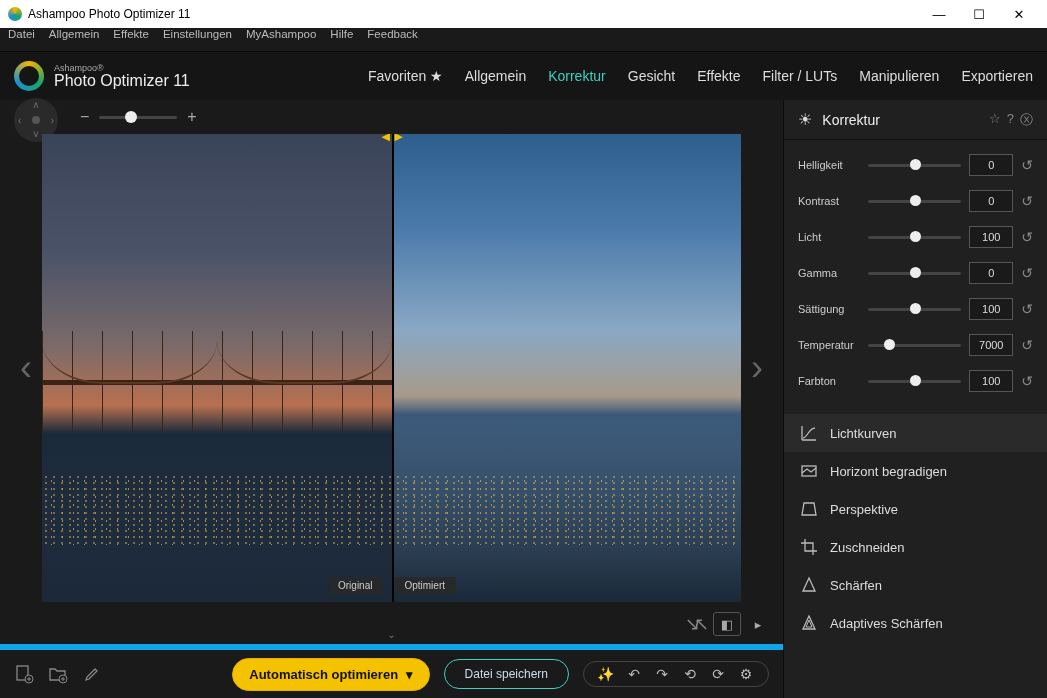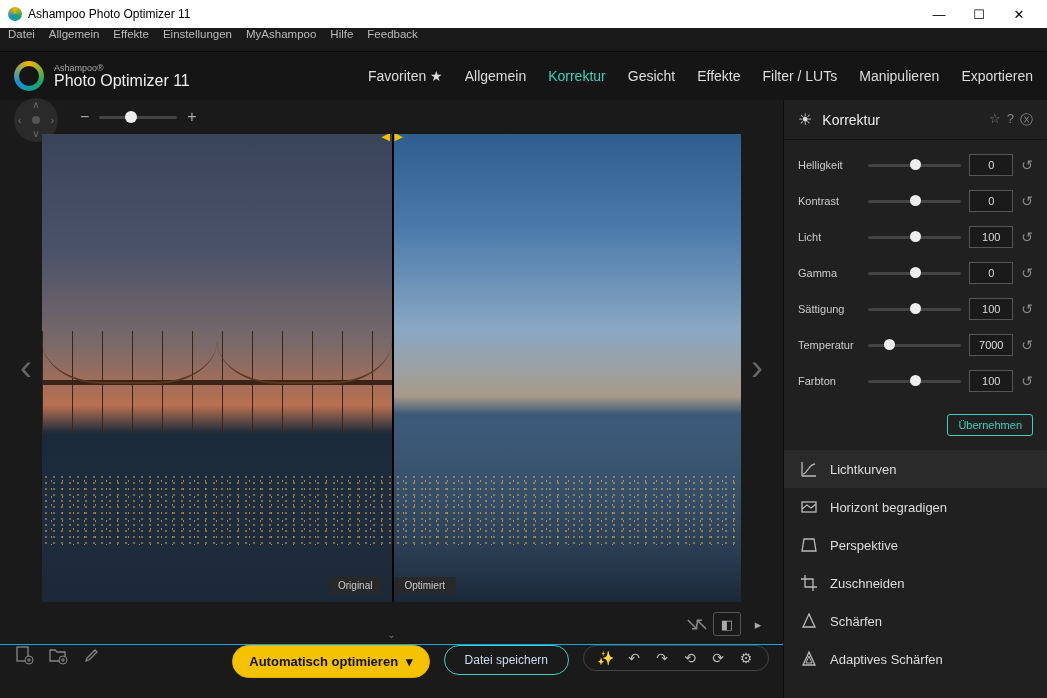--- a/index.html
+++ b/index.html
@@ -47,21 +47,21 @@
 .bridge::before { left:0; }
 .bridge::after { left:50%; }
 .divider { position:absolute; top:0; bottom:0; left:50%; width:2px; background:#000; }
 .divider::before { content:"◀"; position:absolute; left:-10px; top:-4px; color:#f5c000; font-size:11px; }
 .divider::after { content:"▶"; position:absolute; left:3px; top:-4px; color:#f5c000; font-size:11px; }
 .compare-labels { position:absolute; bottom:8px; left:50%; transform:translateX(-50%); display:flex; gap:12px; }
 .compare-labels span { background:rgba(40,40,40,.9); color:#ccc; font-size:10px; padding:3px 10px; }
 .viewer-icons { position:absolute; right:4px; bottom:-40px; display:flex; gap:10px; align-items:center; }
 .viewer-icons .ibox { width:28px; height:24px; border:1px solid #555; border-radius:3px; display:flex; align-items:center; justify-content:center; font-size:13px; color:#aaa; cursor:pointer; }
 .expand-arrow { font-size:18px; color:#888; cursor:pointer; line-height:.8; transform:rotate(0deg); letter-spacing:-6px;}
-.bottombar { height: 54px; background: #1a1a1a; display: flex; align-items: flex-start; padding: 0 14px; gap: 14px; border-top: 1px solid #0ea5e9; }
+.bottombar { height: 54px; background: #1a1a1a; display: flex; align-items: center; padding: 0 14px; gap: 14px; border-top: 6px solid #0ea5e9; }
 .bottombar .left-tools { display:flex; gap:14px; color:#888; font-size:18px; }
 .btn-yellow { background:#f5c200; color:#111; border-radius:20px; padding:8px 16px; font-size:13px; font-weight:600; display:flex; align-items:center; gap:8px; cursor:pointer; border:1px solid #e5b200;}
 .btn-outline { border:1px solid #3dd0c0; color:#cde; border-radius:20px; padding:7px 20px; font-size:12px; cursor:pointer; }
 .tool-strip { display:flex; gap:4px; border:1px solid #444; border-radius:20px; padding:4px 10px; }
 .tool-strip span { width:24px; text-align:center; color:#bbb; font-size:14px; cursor:pointer; }
 .sidepanel { width: 264px; background: #202020; border-left: 1px solid #0d0d0d; overflow-y:auto; }
 .sp-header { display:flex; align-items:center; padding:10px 14px; gap:10px; border-bottom:1px solid #111; }
 .sp-header .title { flex:1; font-size:14px; color:#eee; }
 .sp-header .ops { display:flex; gap:6px; color:#888; font-size:13px; }
 .sp-header .ops span { cursor:pointer; }
@@ -274,23 +274,20 @@
         <div class="srow">
           <span class="lbl">Farbton</span>
           <div class="track">
             <div class="thumb" style="left:calc(50% - 5px)"></div>
           </div>
           <div class="val">100</div>
           <span class="reset">↺</span>
         </div>
       </div>
 
-    <div class="apply">
-      <span>Übernehmen</span>
-    </div>
 
     <div class="tool-list" id="tool-list">
         <div class="tool-item hover">
           <span class="ticon">
             <svg width="18" height="18" viewBox="0 0 18 18">
               <path d="M2 16V2M2 16h14M3 14c4 0 6-10 12-10" fill="none" stroke="#bbb" stroke-width="1.3"></path>
             </svg>
           </span>
           <span>Lichtkurven</span>
         </div>

